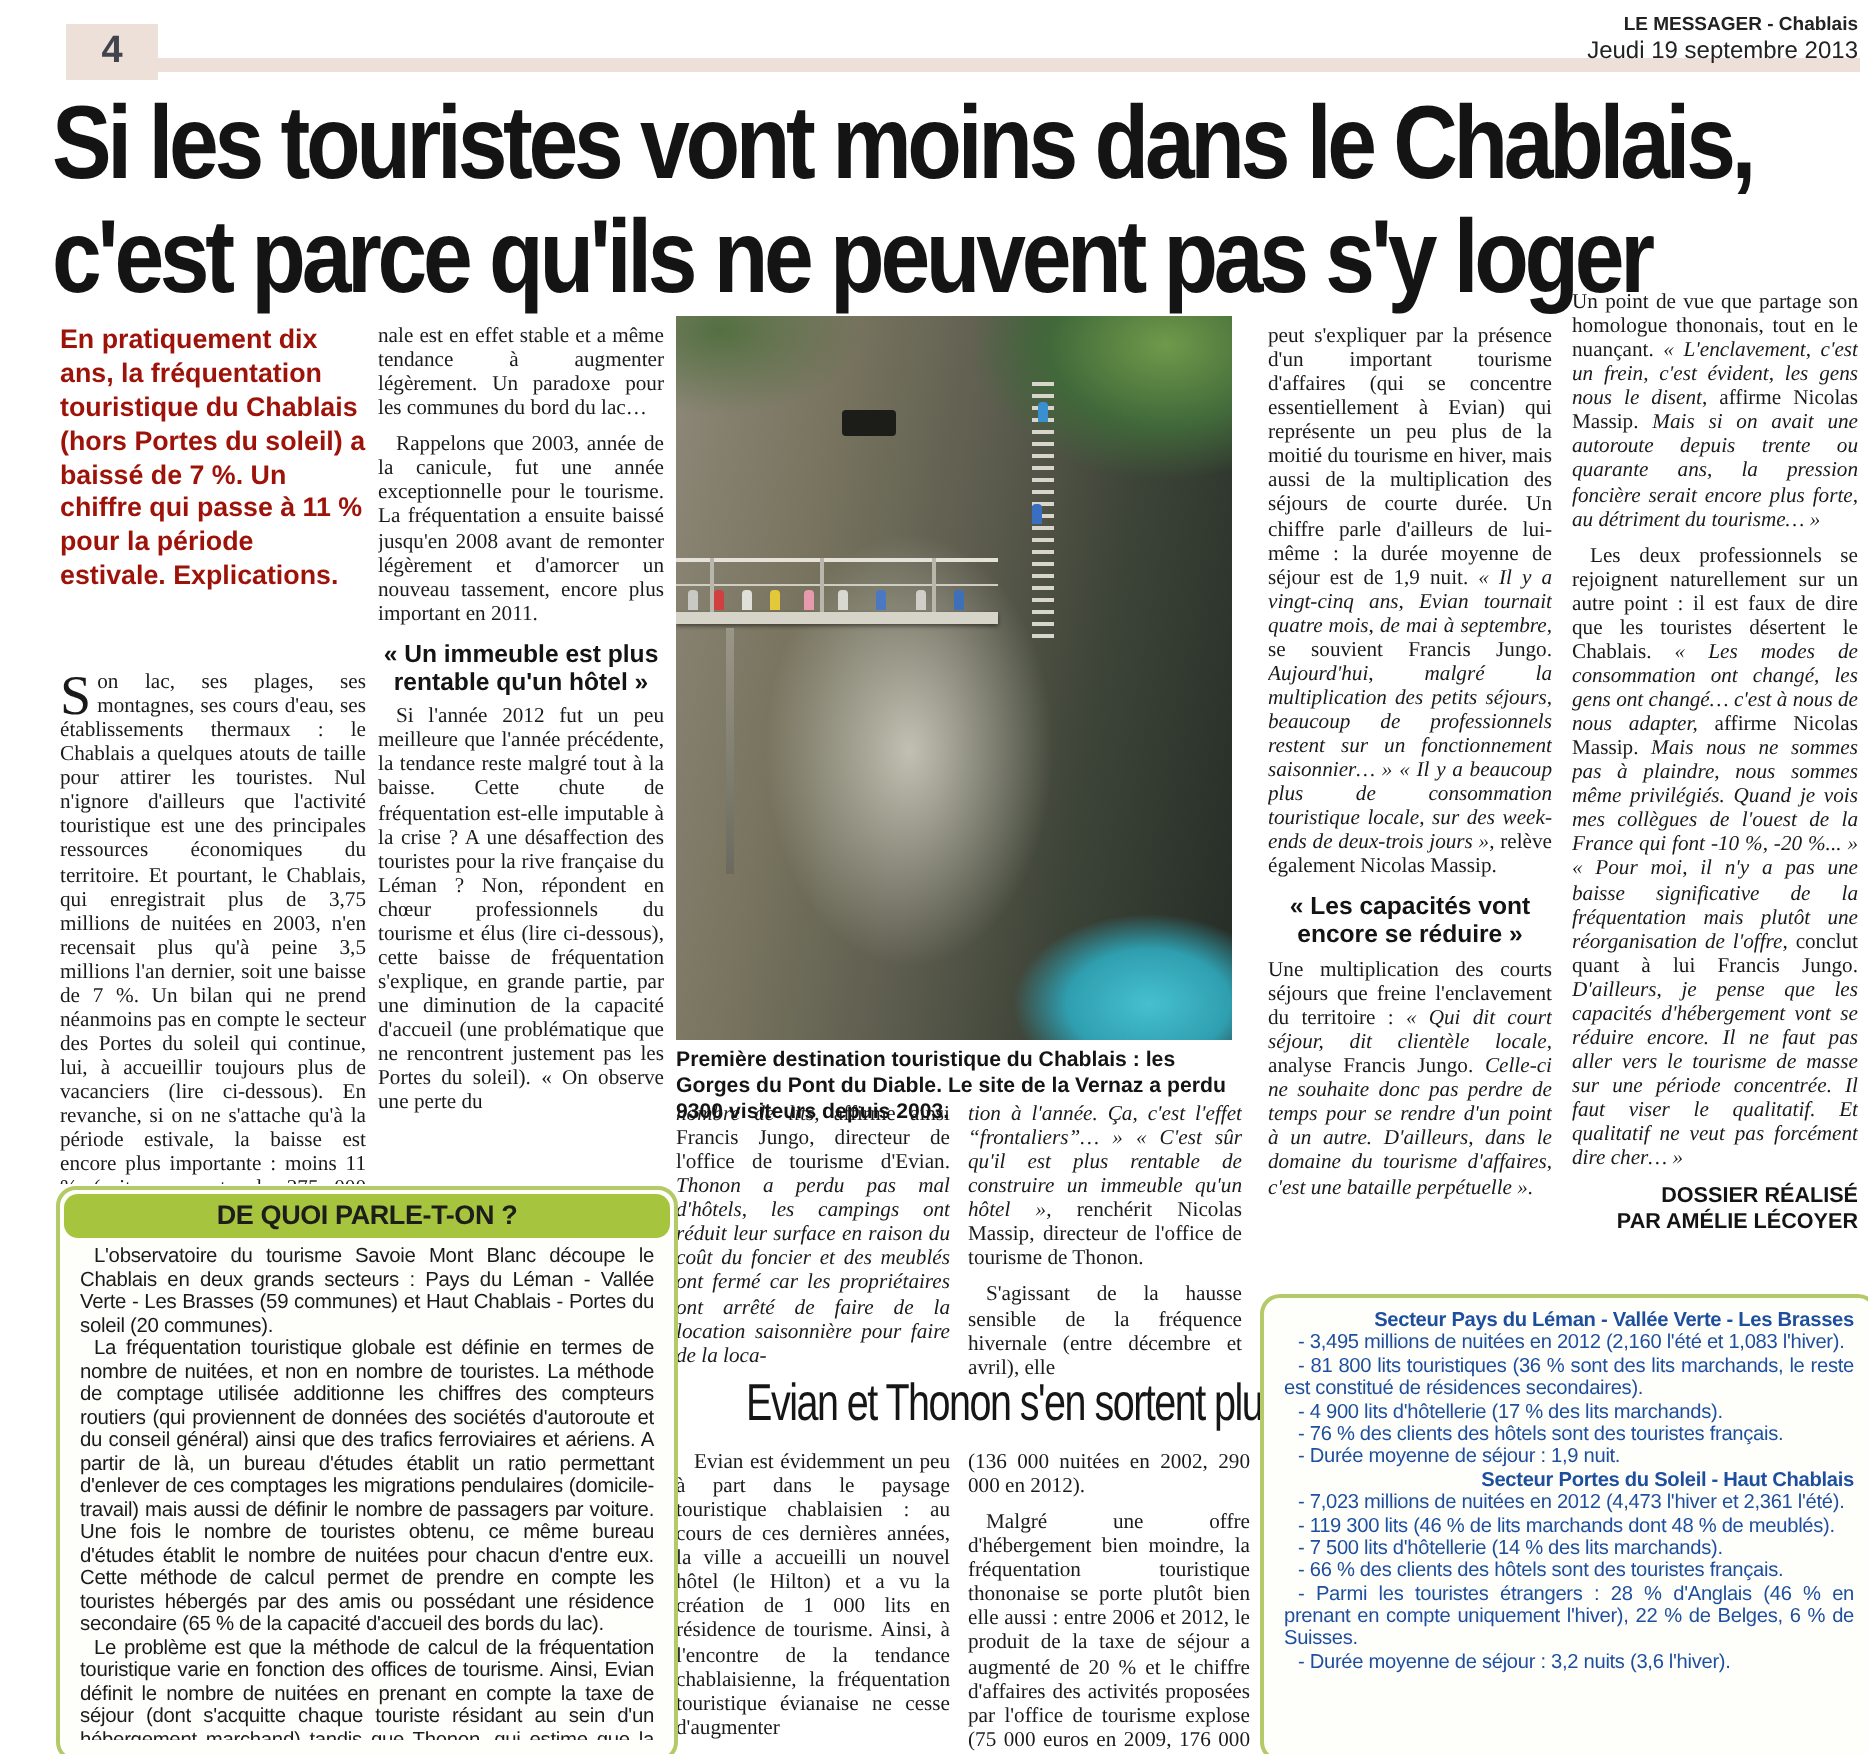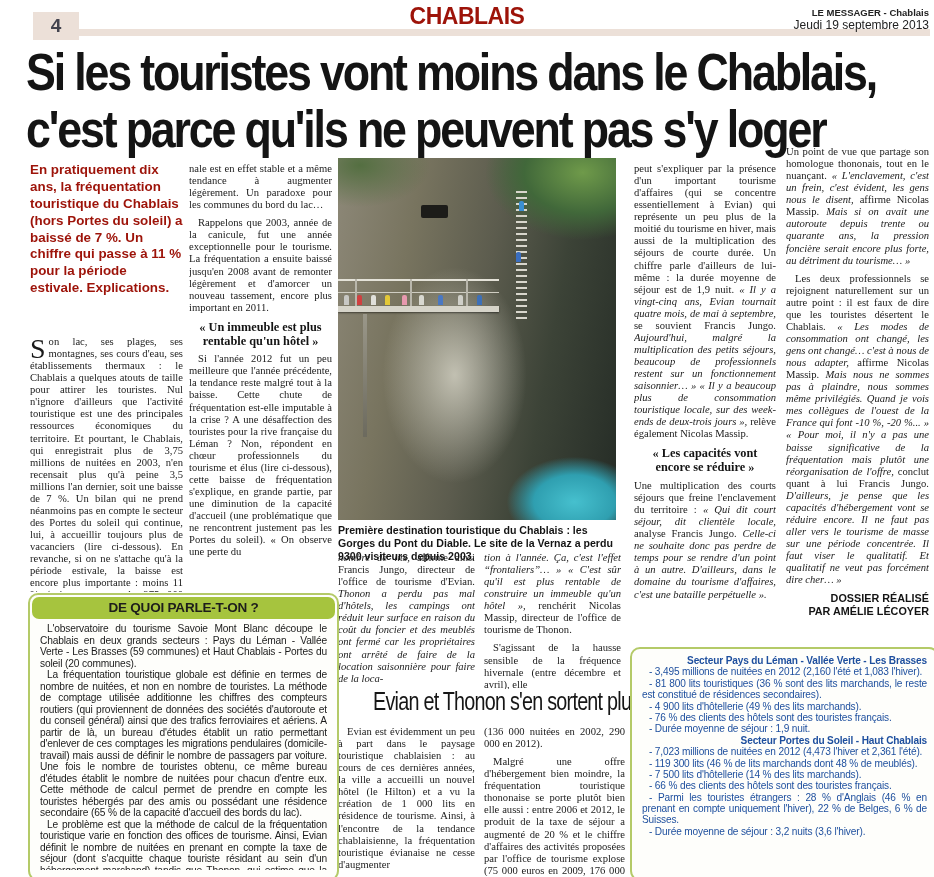--- a/index.html
+++ b/index.html
@@ -27,21 +27,21 @@
 
   
   .col{position:absolute;text-align:justify;font-size:10.6px;line-height:1.14;overflow:hidden;}
   .col p{margin:0 0 6px 0;}
   .ind{text-indent:9px;}
   .it{font-style:italic;}
   .standfirst{position:absolute;left:30px;top:162px;width:153px;
               font-family:"Liberation Sans",sans-serif;font-weight:bold;font-size:13.4px;
               line-height:1.26;color:#9d1309;text-align:left;}
   .dropcap{float:left;font-size:28px;line-height:23px;padding:1px 3px 0 0;}
-  .colhead{font-family:Liberation Serif, serif;font-weight:bold;font-size:12.3px;
+  .colhead{font-family:Liberation Sans, sans-serif;font-weight:bold;font-size:12.3px;
            line-height:1.12;text-align:center;margin:7px 0 5px 0;text-indent:0;color:#141414;}
   .byline{font-family:"Liberation Sans",sans-serif;font-weight:bold;font-size:10.8px;
           line-height:1.2;text-align:right;margin-top:5px;color:#141414;}
 
   #col1p{left:30px;top:336px;width:153px;height:256px;}
   #col2{left:189px;top:163px;width:143px;height:430px;}
   #col3{left:338px;top:552px;width:137px;height:137px;}
   #col4{left:484px;top:552px;width:137px;height:137px;}
   #col3b{left:338px;top:726px;width:137px;height:150px;}
   #col4b{left:484px;top:726px;width:141px;height:150px;}
@@ -92,21 +92,20 @@
   .stat-title{font-weight:bold;text-indent:4px;text-align:right;}
   .stat-item{text-indent:5px;margin:0;}
 </style>
 </head>
 <body>
 
 <div class="page">
 
   <div class="pagenum-box">4</div>
   <div class="header-rule"></div>
-  <div class="section-title">CHABLAIS</div>
   <div class="masthead">LE MESSAGER - Chablais</div>
   <div class="dateline">Jeudi 19 septembre 2013</div>
 
   <div class="headline hl1">Si les touristes vont moins dans le Chablais,</div>
   <div class="headline hl2">c'est parce qu'ils ne peuvent pas s'y loger</div>
 
   <div class="standfirst">En pratiquement dix ans, la fréquentation touristique du Chablais (hors Portes du soleil) a baissé de 7 %. Un chiffre qui passe à 11 % pour la période estivale. Explications.</div>
 
   <div class="col" id="col1p">
     <p><span class="dropcap">S</span><span>on lac, ses plages, ses montagnes, ses cours d'eau, ses établissements thermaux : le Chablais a quelques atouts de taille pour attirer les touristes. Nul n'ignore d'ailleurs que l'activité touristique est une des principales ressources économiques du territoire. Et pourtant, le Chablais, qui enregistrait plus de 3,75 millions de nuitées en 2003, n'en recensait plus qu'à peine 3,5 millions l'an dernier, soit une baisse de 7 %. Un bilan qui ne prend néanmoins pas en compte le secteur des Portes du soleil qui continue, lui, à accueillir toujours plus de vacanciers (lire ci-dessous). En revanche, si on ne s'attache qu'à la période estivale, la baisse est encore plus importante : moins 11 % (soit une perte de 275 000 nuitées). La fréquentation hiver-</span></p>
@@ -181,21 +180,21 @@
       <p>La fréquentation touristique globale est définie en termes de nombre de nuitées, et non en nombre de touristes. La méthode de comptage utilisée additionne les chiffres des compteurs routiers (qui proviennent de données des sociétés d'autoroute et du conseil général) ainsi que des trafics ferroviaires et aériens. A partir de là, un bureau d'études établit un ratio permettant d'enlever de ces comptages les migrations pendulaires (domicile-travail) mais aussi de définir le nombre de passagers par voiture. Une fois le nombre de touristes obtenu, ce même bureau d'études établit le nombre de nuitées pour chacun d'entre eux. Cette méthode de calcul permet de prendre en compte les touristes hébergés par des amis ou possédant une résidence secondaire (65 % de la capacité d'accueil des bords du lac).</p>
       <p>Le problème est que la méthode de calcul de la fréquentation touristique varie en fonction des offices de tourisme. Ainsi, Evian définit le nombre de nuitées en prenant en compte la taxe de séjour (dont s'acquitte chaque touriste résidant au sein d'un hébergement marchand) tandis que Thonon, qui estime que la notion de nuitées n'est plus assez pertinente, préfère mettre en avant le chiffre d'affaires des activités proposées et de la billetterie.</p>
     </div>
   </div>
 
   <div class="infobox" id="box-right">
     <div class="infobox-body">
       <p class="stat-title">Secteur Pays du Léman - Vallée Verte - Les Brasses</p>
       <p class="stat-item">- 3,495 millions de nuitées en 2012 (2,160 l'été et 1,083 l'hiver).</p>
       <p class="stat-item">- 81 800 lits touristiques (36 % sont des lits marchands, le reste est constitué de résidences secondaires).</p>
-      <p class="stat-item">- 4 900 lits d'hôtellerie (49 % des lits marchands).</p>
+      <p class="stat-item">- 4 900 lits d'hôtellerie (17 % des lits marchands).</p>
       <p class="stat-item">- 76 % des clients des hôtels sont des touristes français.</p>
       <p class="stat-item">- Durée moyenne de séjour : 1,9 nuit.</p>
       <p class="stat-title">Secteur Portes du Soleil - Haut Chablais</p>
       <p class="stat-item">- 7,023 millions de nuitées en 2012 (4,473 l'hiver et 2,361 l'été).</p>
       <p class="stat-item">- 119 300 lits (46 % de lits marchands dont 48 % de meublés).</p>
       <p class="stat-item">- 7 500 lits d'hôtellerie (14 % des lits marchands).</p>
       <p class="stat-item">- 66 % des clients des hôtels sont des touristes français.</p>
       <p class="stat-item">- Parmi les touristes étrangers : 28 % d'Anglais (46 % en prenant en compte uniquement l'hiver), 22 % de Belges, 6 % de Suisses.</p>
       <p class="stat-item">- Durée moyenne de séjour : 3,2 nuits (3,6 l'hiver).</p>
     </div>

